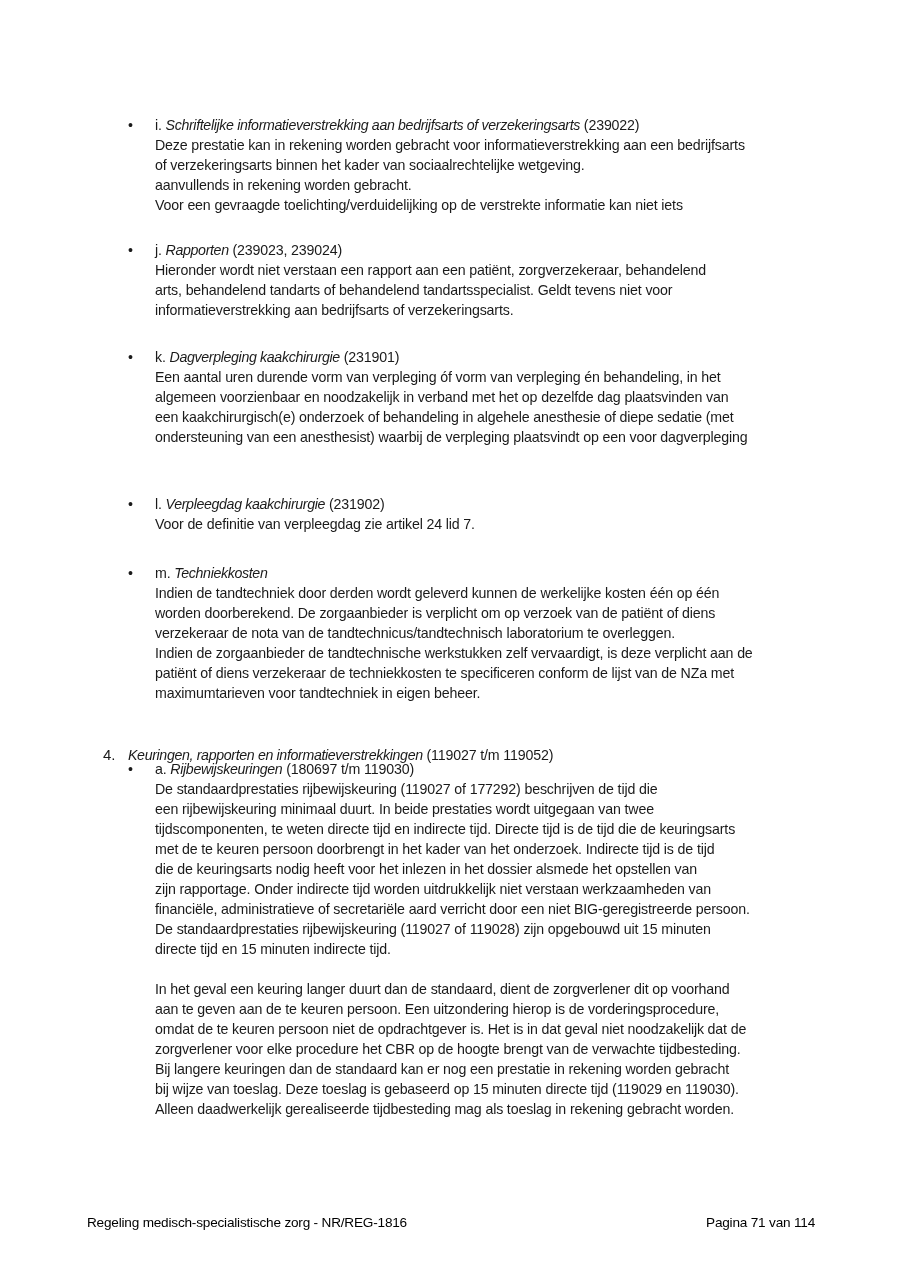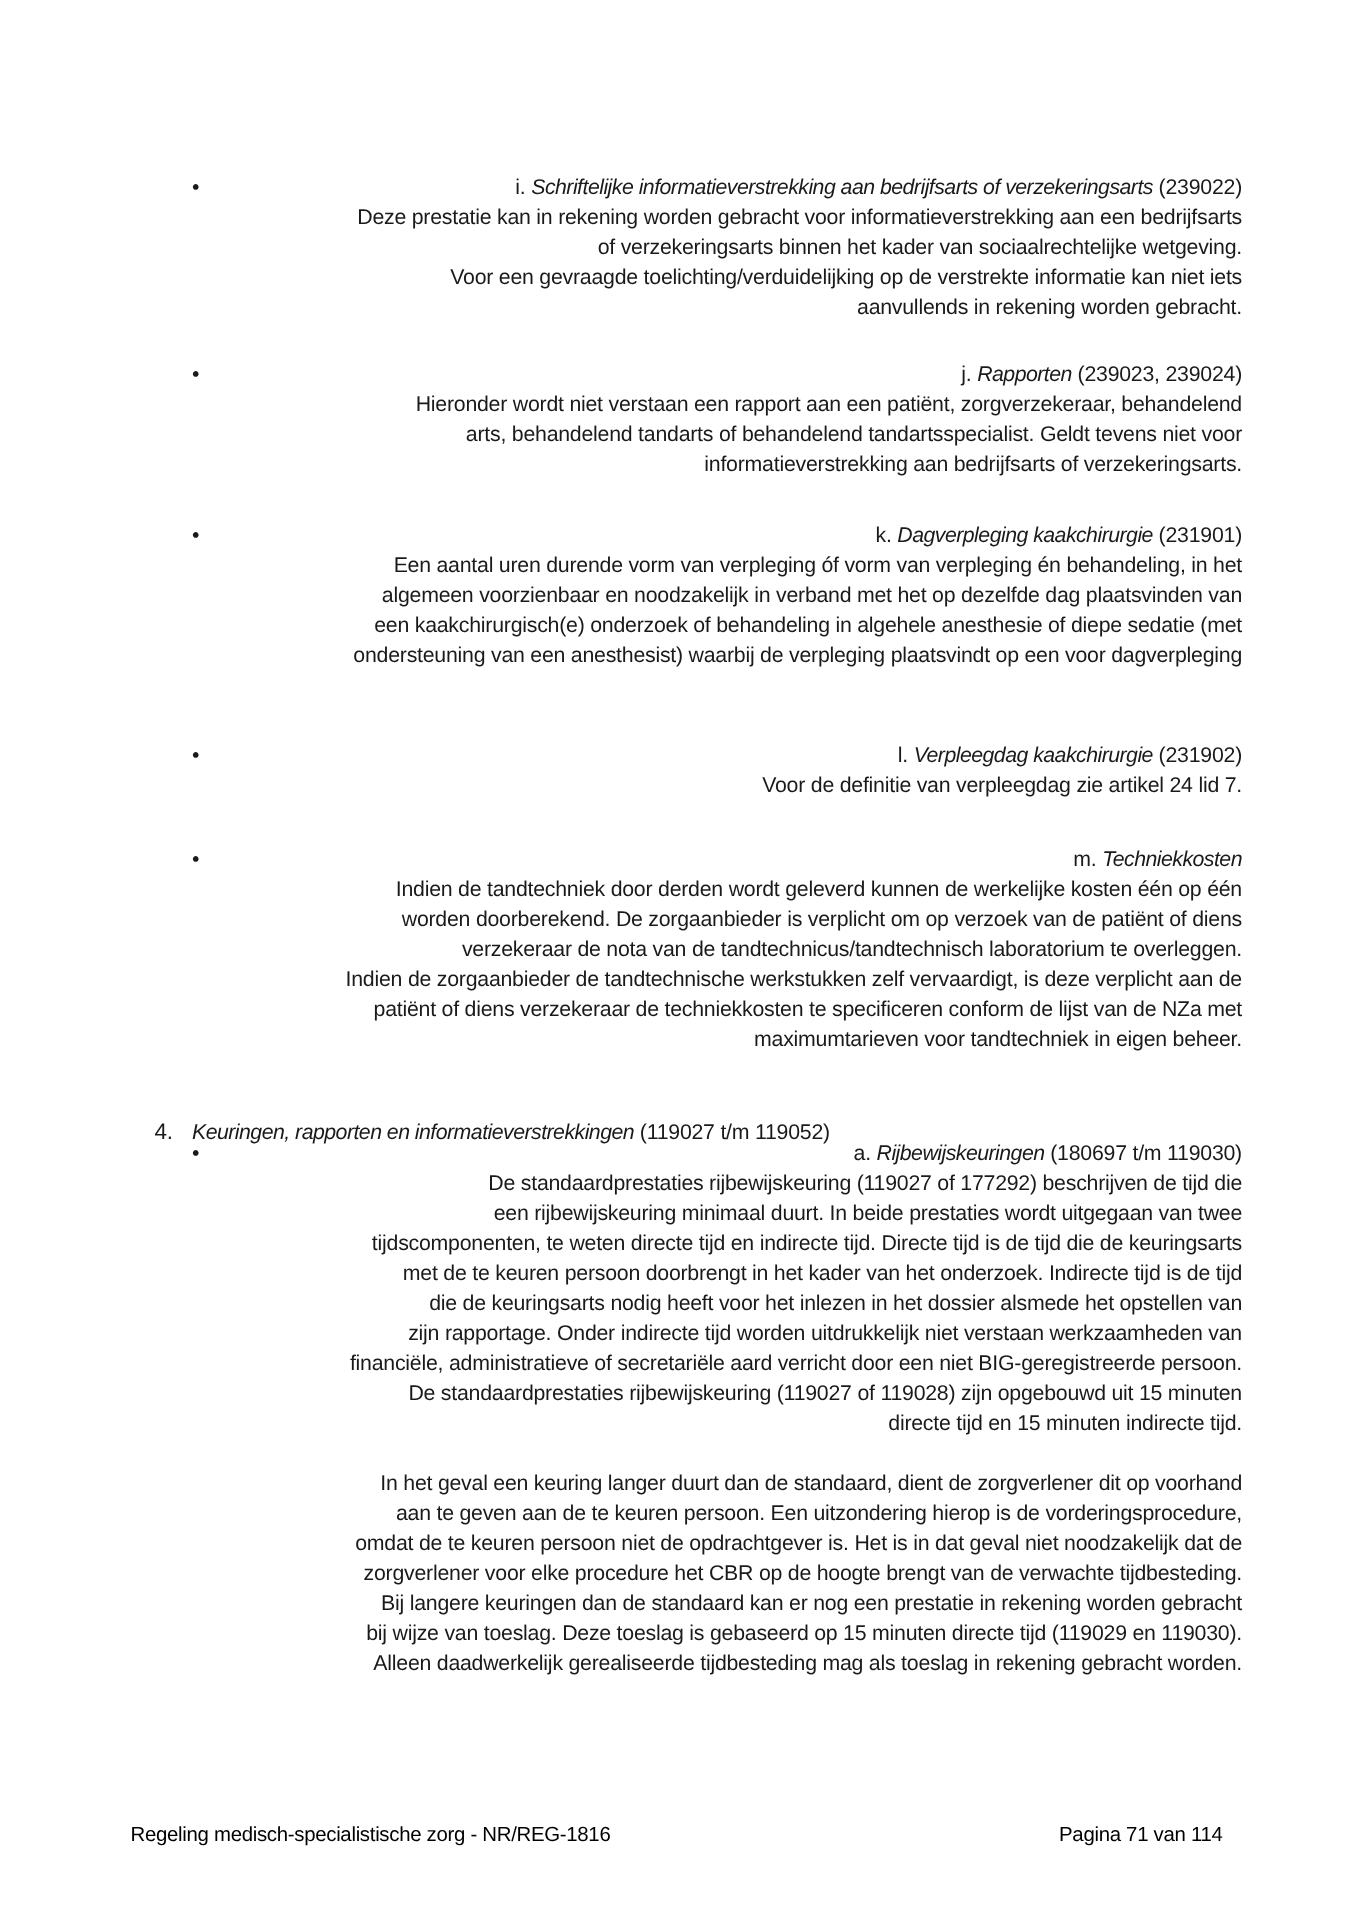--- a/index.html
+++ b/index.html
@@ -5,23 +5,23 @@
   html, body { margin: 0; padding: 0; background: #ffffff; }
   body {
     width: 900px; height: 1273px; position: relative; overflow: hidden;
     font-family: "Liberation Sans", "DejaVu Sans", sans-serif;
     color: #1a1a1a;
   }
   .page { position: absolute; left: 0; top: 0; width: 900px; height: 1273px; }
   .item { position: absolute; left: 128px; width: 700px; font-size: 14.2px; line-height: 20px; letter-spacing: -0.15px; }
   .item .bullet { position: absolute; left: 0; top: 0; width: 10px; text-align: left; }
   .item .body { margin-left: 27px; }
-  .item .title-line { white-space: nowrap; text-align: right; }
+  .item .title-line { white-space: nowrap; }
   .item .title-line em { font-style: italic; letter-spacing: -0.35px; }
-  .item p { margin: 0; text-align: right; }
+  .item p { margin: 0; }
   .section { position: absolute; left: 103px; top: 745px; font-size: 14.2px; line-height: 20px; white-space: nowrap; letter-spacing: -0.15px; }
   .section .num { display: inline-block; width: 25px; font-size: 15px; }
   .section em { font-style: italic; letter-spacing: -0.35px; }
   .footer { position: absolute; top: 1213px; font-size: 13.6px; line-height: 20px; color: #000000; letter-spacing: -0.2px; }
   .footer.left { left: 87px; }
   .footer.right { right: 85px; text-align: right; }
 </style>
 </head>
 <body>
 
@@ -30,22 +30,22 @@
   <div class="item" style="top:115px;">
     <span class="bullet">•</span>
     <div class="body">
       <div class="title-line">
         <span>i.</span>
         <em>Schriftelijke informatieverstrekking aan bedrijfsarts of verzekeringsarts</em>
         <span>(239022)</span>
       </div>
       <p>Deze prestatie kan in rekening worden gebracht voor informatieverstrekking aan een bedrijfsarts</p>
       <p>of verzekeringsarts binnen het kader van sociaalrechtelijke wetgeving.</p>
+      <p>aanvullends in rekening worden gebracht.</p>
       <p>Voor een gevraagde toelichting/verduidelijking op de verstrekte informatie kan niet iets</p>
-      <p>aanvullends in rekening worden gebracht.</p>
     </div>
   </div>
 
   <div class="item" style="top:240px;">
     <span class="bullet">•</span>
     <div class="body">
       <div class="title-line">
         <span>j.</span>
         <em>Rapporten</em>
         <span>(239023, 239024)</span>

